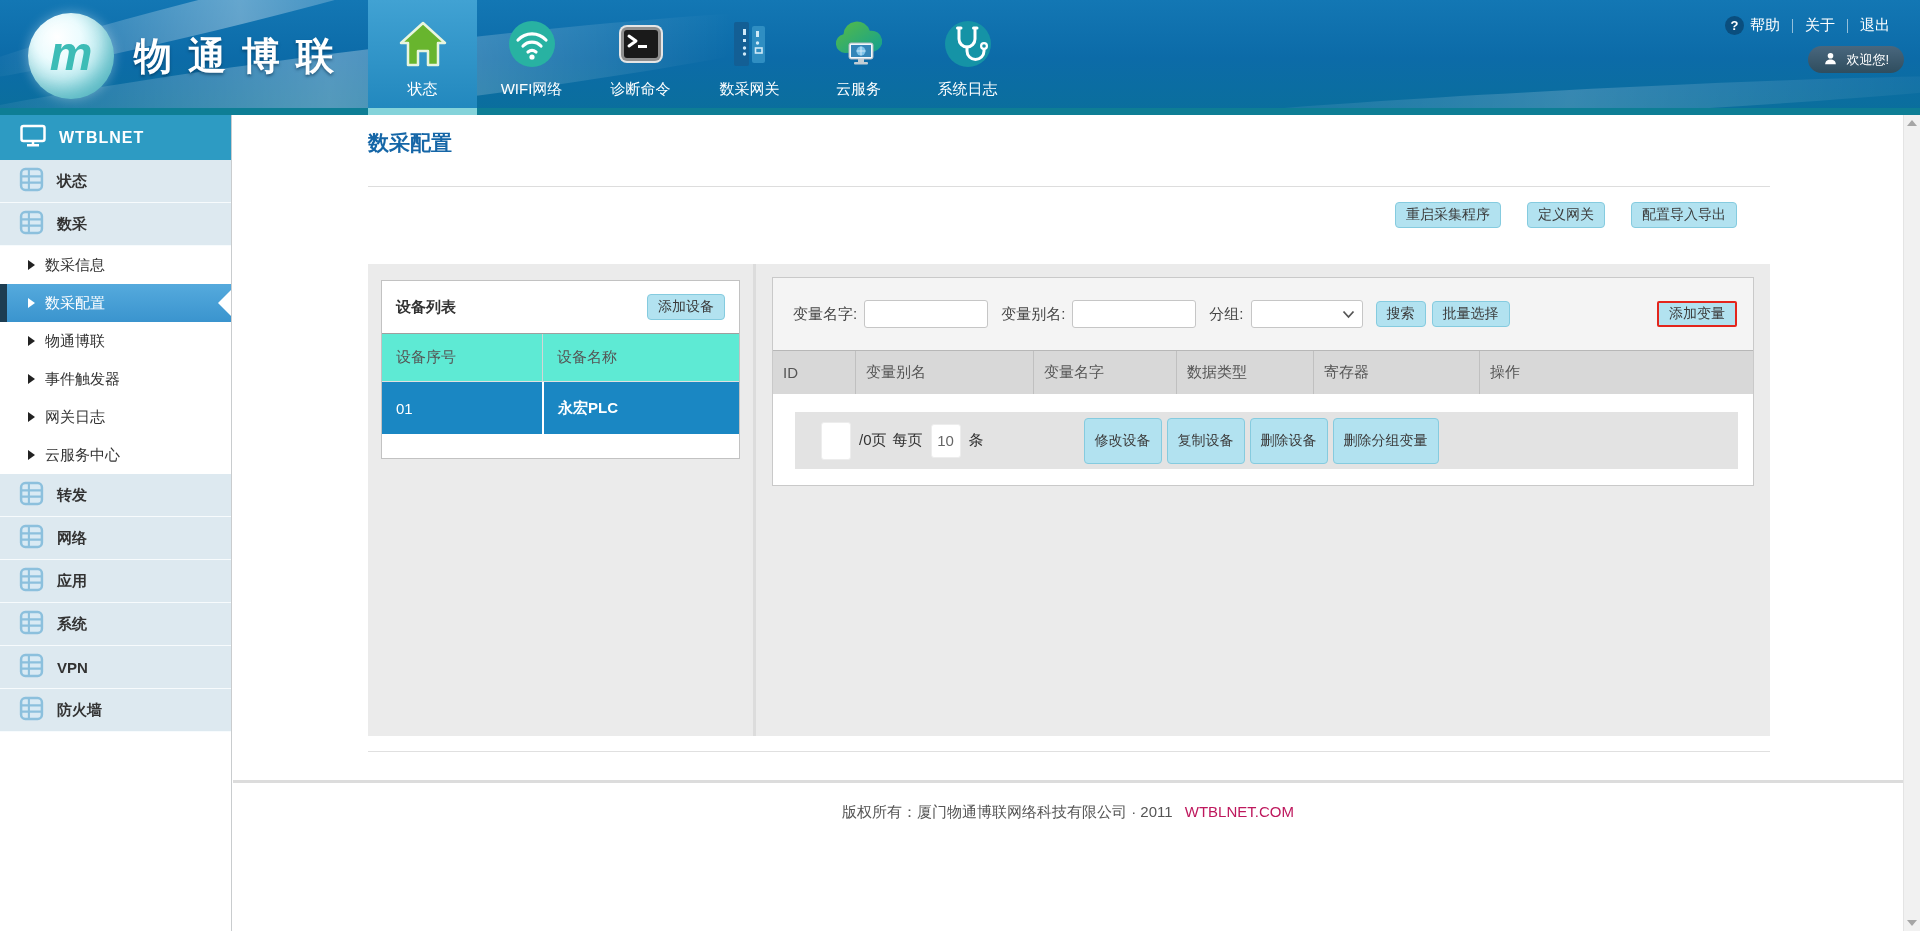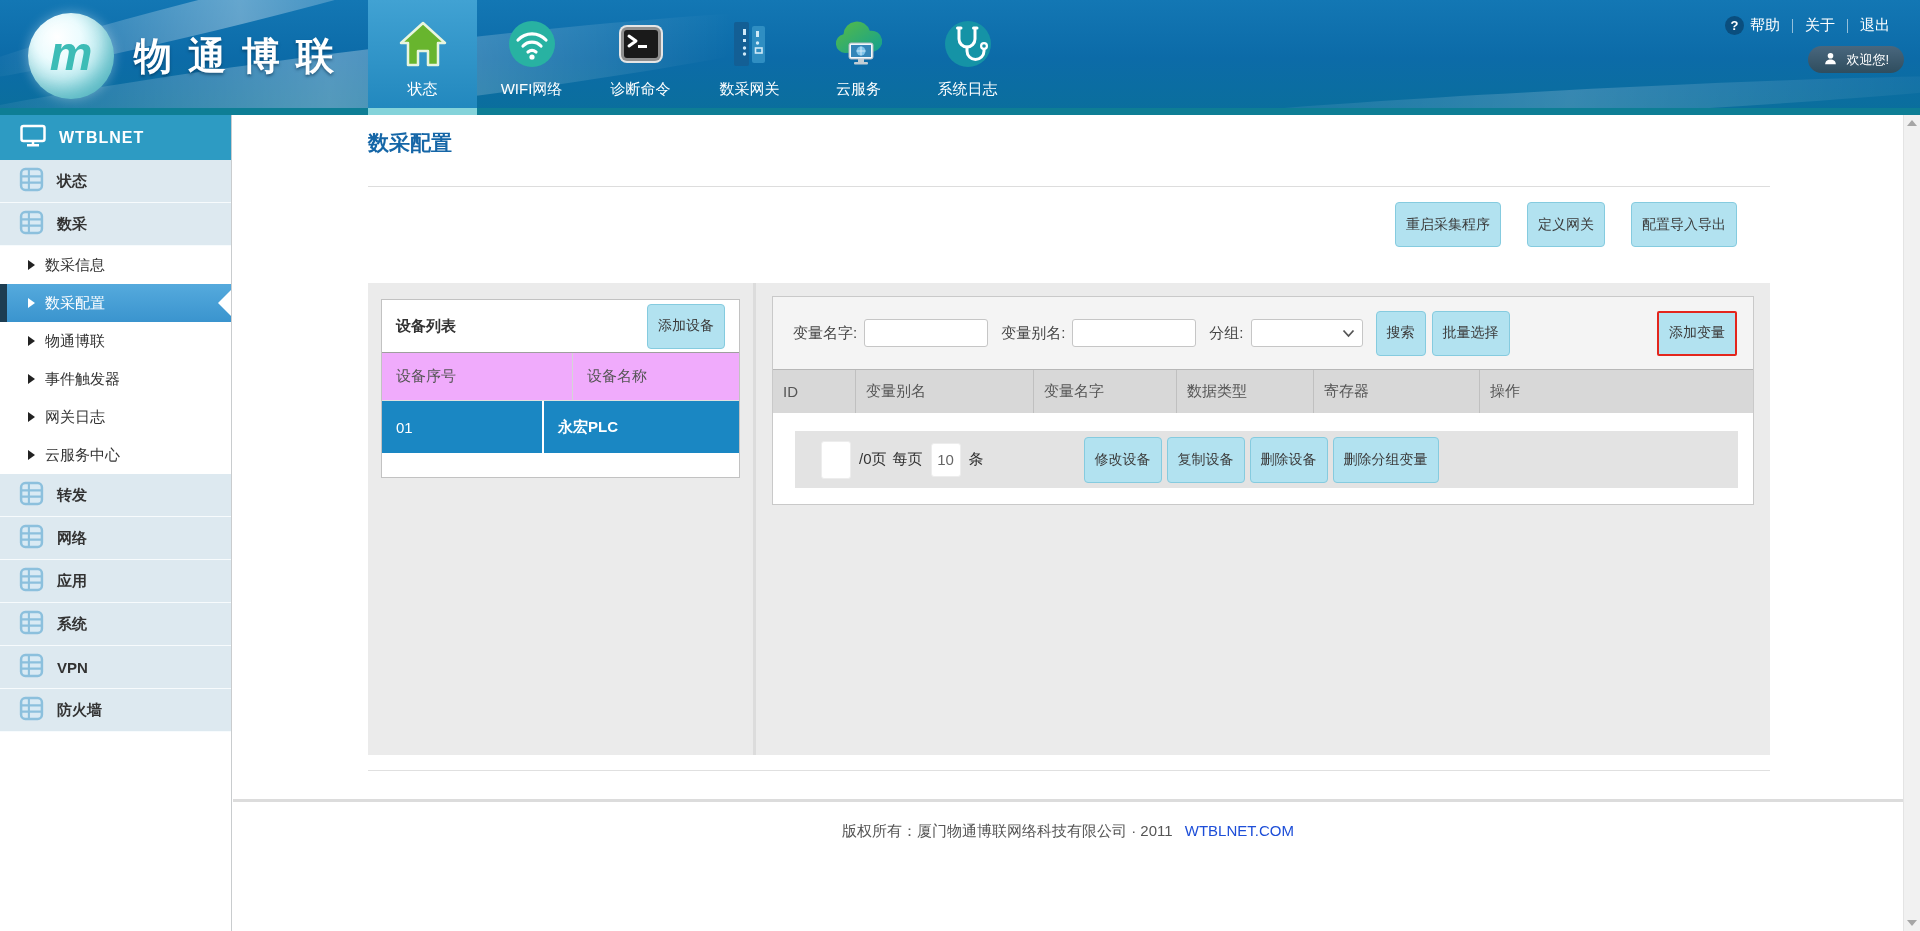--- a/index.html
+++ b/index.html
@@ -67,31 +67,31 @@
                   border-right:13px solid #fff; }
 
   
   .main { position:absolute; left:233px; top:115px; right:17px; bottom:0; background:#fff; }
   .main-inner { margin-left:135px; width:1402px; }
   .page-title { padding-top:14px; font-size:21px; font-weight:bold; color:#1566a7; }
   .hr1 { margin-top:29px; border-top:1px solid #dddddd; }
   .toolbar { display:flex; justify-content:flex-end; gap:26px; margin-top:15px; padding-right:33px; }
 
   .btn { background:#b2e2f0; border:1px solid #85cbdf; border-radius:4px; color:#3c3c3c; font-size:14px;
-         height:45px; padding:0 10px; display:inline-flex; align-items:center; justify-content:center;
+         height:26px; padding:0 10px; display:inline-flex; align-items:center; justify-content:center;
          cursor:pointer; font-family:inherit; white-space:nowrap; }
 
   .container { margin-top:36px; height:472px; background:#ebebeb; display:flex; }
   .left-pane { width:388px; border-right:3px solid #dcdcdc; padding:16px 13px; }
   .device-card { background:#fff; border:1px solid #c2c2c2; }
   .dc-header { height:53px; display:flex; align-items:center; justify-content:space-between; padding:0 14px;
                border-bottom:1px solid #9f9f9f; }
   .dc-title { font-size:15px; font-weight:bold; color:#333; }
-  .dc-thead { display:flex; height:48px; background:#f0abfc; border-bottom:1px solid #e0e0e0;
-              color:#555; font-size:15px;gap:30px; }
+  .dc-thead { display:flex; height:48px; background:#5eead4; border-bottom:1px solid #e0e0e0;
+              color:#555; font-size:15px; }
   .dc-c1 { width:160px; padding-left:14px; display:flex; align-items:center; }
   .dc-c2 { flex:1; padding-left:14px; display:flex; align-items:center; border-left:1px solid #d5d5d5; }
   .dc-row { display:flex; height:52px; background:#1a87c3; color:#fff; font-size:15px; cursor:pointer; }
   .dc-row .dc-c2 { border-left:2px solid #fff; font-weight:bold; }
   .dc-empty { height:24px; background:#fff; }
 
   .right-pane { flex:1; padding:13px 16px 0 16px; }
   .var-card { background:#fff; border:1px solid #c9c9c9; }
   .filter-row { height:72px; background:#f4f4f4; display:flex; align-items:center; padding:0 16px;
                 font-size:15px; color:#444; }
@@ -120,21 +120,21 @@
               margin-right:8px; font-size:14px; text-align:center; color:#555; font-family:inherit; }
   .pp-input { width:30px; height:34px; background:#fff; border:1px solid #ededed; border-radius:3px;
               margin:0 8px; font-size:15px; text-align:center; color:#666; font-family:inherit; }
   .pg-text { white-space:nowrap; }
   .strip-actions { display:flex; gap:5px; margin-left:100px; }
   .strip-actions .btn { height:46px; }
 
   .hr2 { margin-top:15px; border-top:1px solid #e0e0e0; }
   .footer { margin-top:28px; border-top:3px solid #dcdcdc; }
   .footer-text { text-align:center; padding-top:20px; font-size:15px; color:#555; }
-  .footer-link { color:#1d4ed8; margin-left:8px; text-decoration:none; cursor:pointer;text-align:right; }
+  .footer-link { color:#be185d; margin-left:8px; text-decoration:none; cursor:pointer;text-align:right; }
 
   
   .scrollbar { position:absolute; right:0; top:115px; bottom:0; width:17px; background:#f1f1f1;
                border-left:1px solid #e4e4e4; }
   .sb-up { position:absolute; top:5px; left:50%; transform:translateX(-50%); width:0; height:0;
            border-left:5px solid transparent; border-right:5px solid transparent;
            border-bottom:6px solid #a6a6a6; cursor:pointer; }
   .sb-down { position:absolute; bottom:5px; left:50%; transform:translateX(-50%); width:0; height:0;
              border-left:5px solid transparent; border-right:5px solid transparent;
              border-top:6px solid #a6a6a6; cursor:pointer; }

